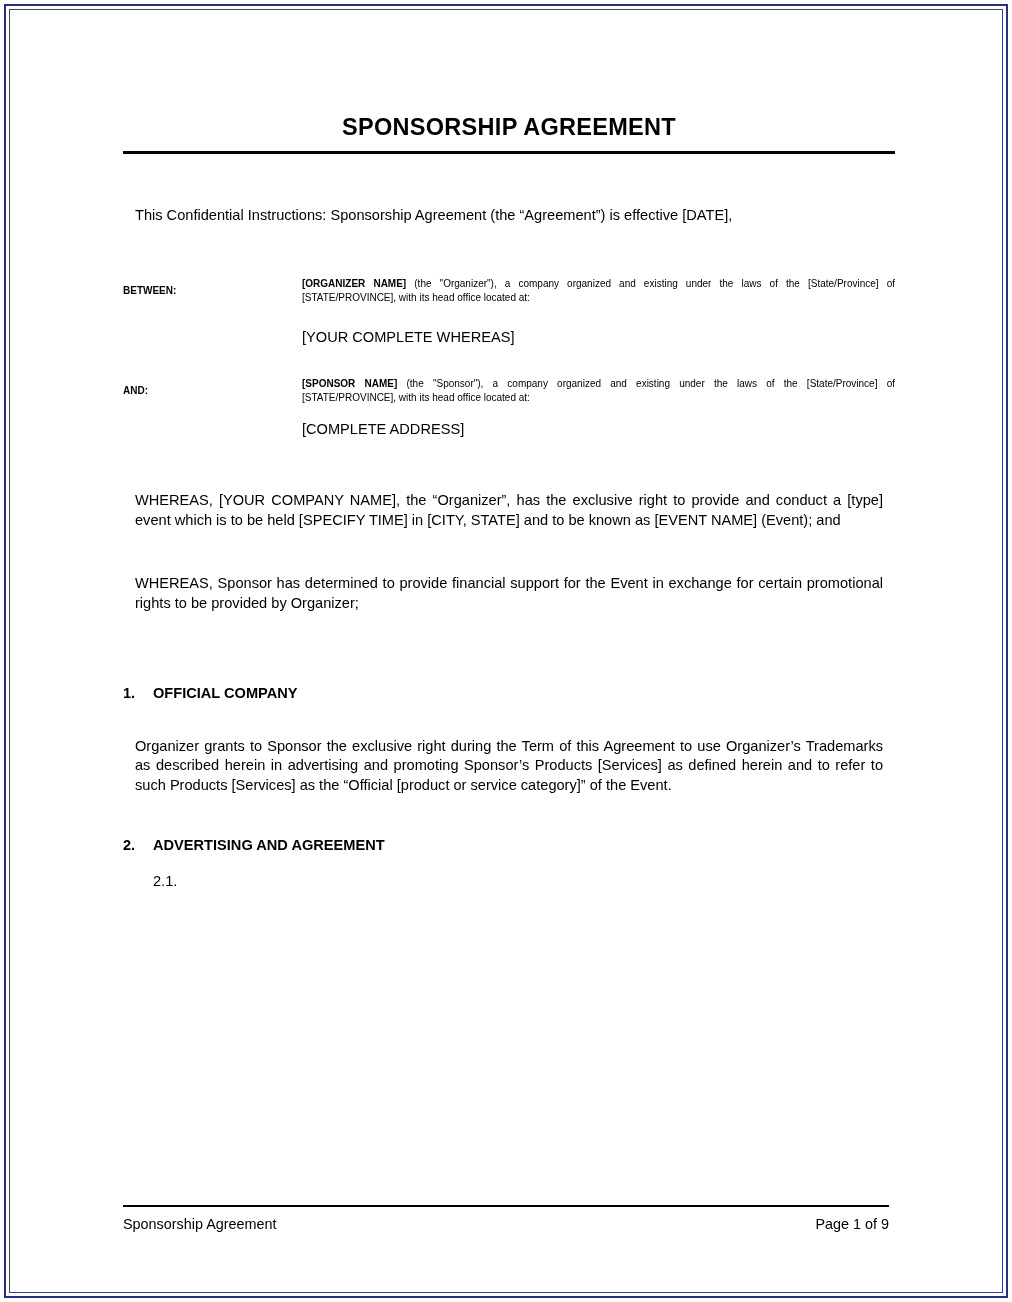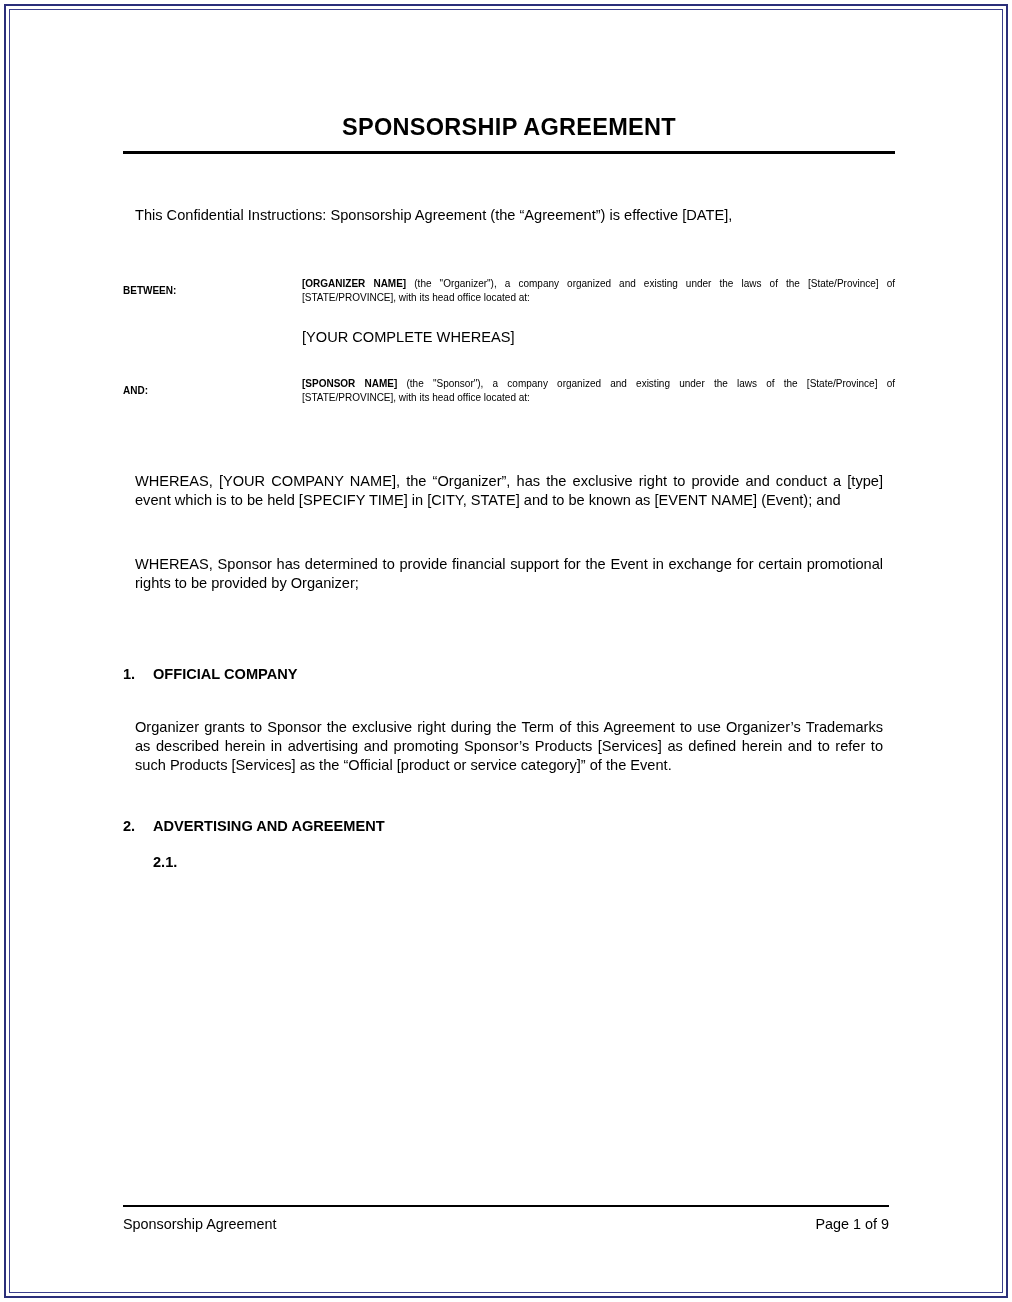--- a/index.html
+++ b/index.html
@@ -104,21 +104,21 @@
     font-weight: bold;
     color: #000;
   }
   .section-num {
     width: 30px;
     flex: 0 0 30px;
   }
   .sub-head {
     margin-left: 30px;
     font-size: 14.6px;
-    font-weight: bold;
+    font-weight: normal;
     color: #000;
   }
   .sub-body {
     margin-left: 30px;
     font-size: 14.6px;
     line-height: 1.33;
     color: #000;
     text-align: justify;
   }
   .footer {
@@ -168,20 +168,21 @@
 
         <div class="spacer-30"></div>
 
         <div class="party-row">
           <div class="party-label">AND:</div>
           <div class="party-body"><b>[SPONSOR NAME]</b><span> (the "Sponsor"), a company organized and existing under the laws of the [State/Province] of [STATE/PROVINCE], with its head office located at:</span></div>
         </div>
 
         <div class="spacer-16"></div>
 
+        <div class="party-address">[COMPLETE ADDRESS]</div>
 
         <div class="spacer-40"></div>
 
         <p class="para">WHEREAS, [YOUR COMPANY NAME], the “Organizer”, has the exclusive right to provide and conduct a [type] event which is to be held [SPECIFY TIME] in [CITY, STATE] and to be known as [EVENT NAME] (Event); and</p>
 
         <div class="spacer-20"></div>
 
         <p class="para">WHEREAS, Sponsor has determined to provide financial support for the Event in exchange for certain promotional rights to be provided by Organizer;</p>
 
         <div class="spacer-20"></div>

